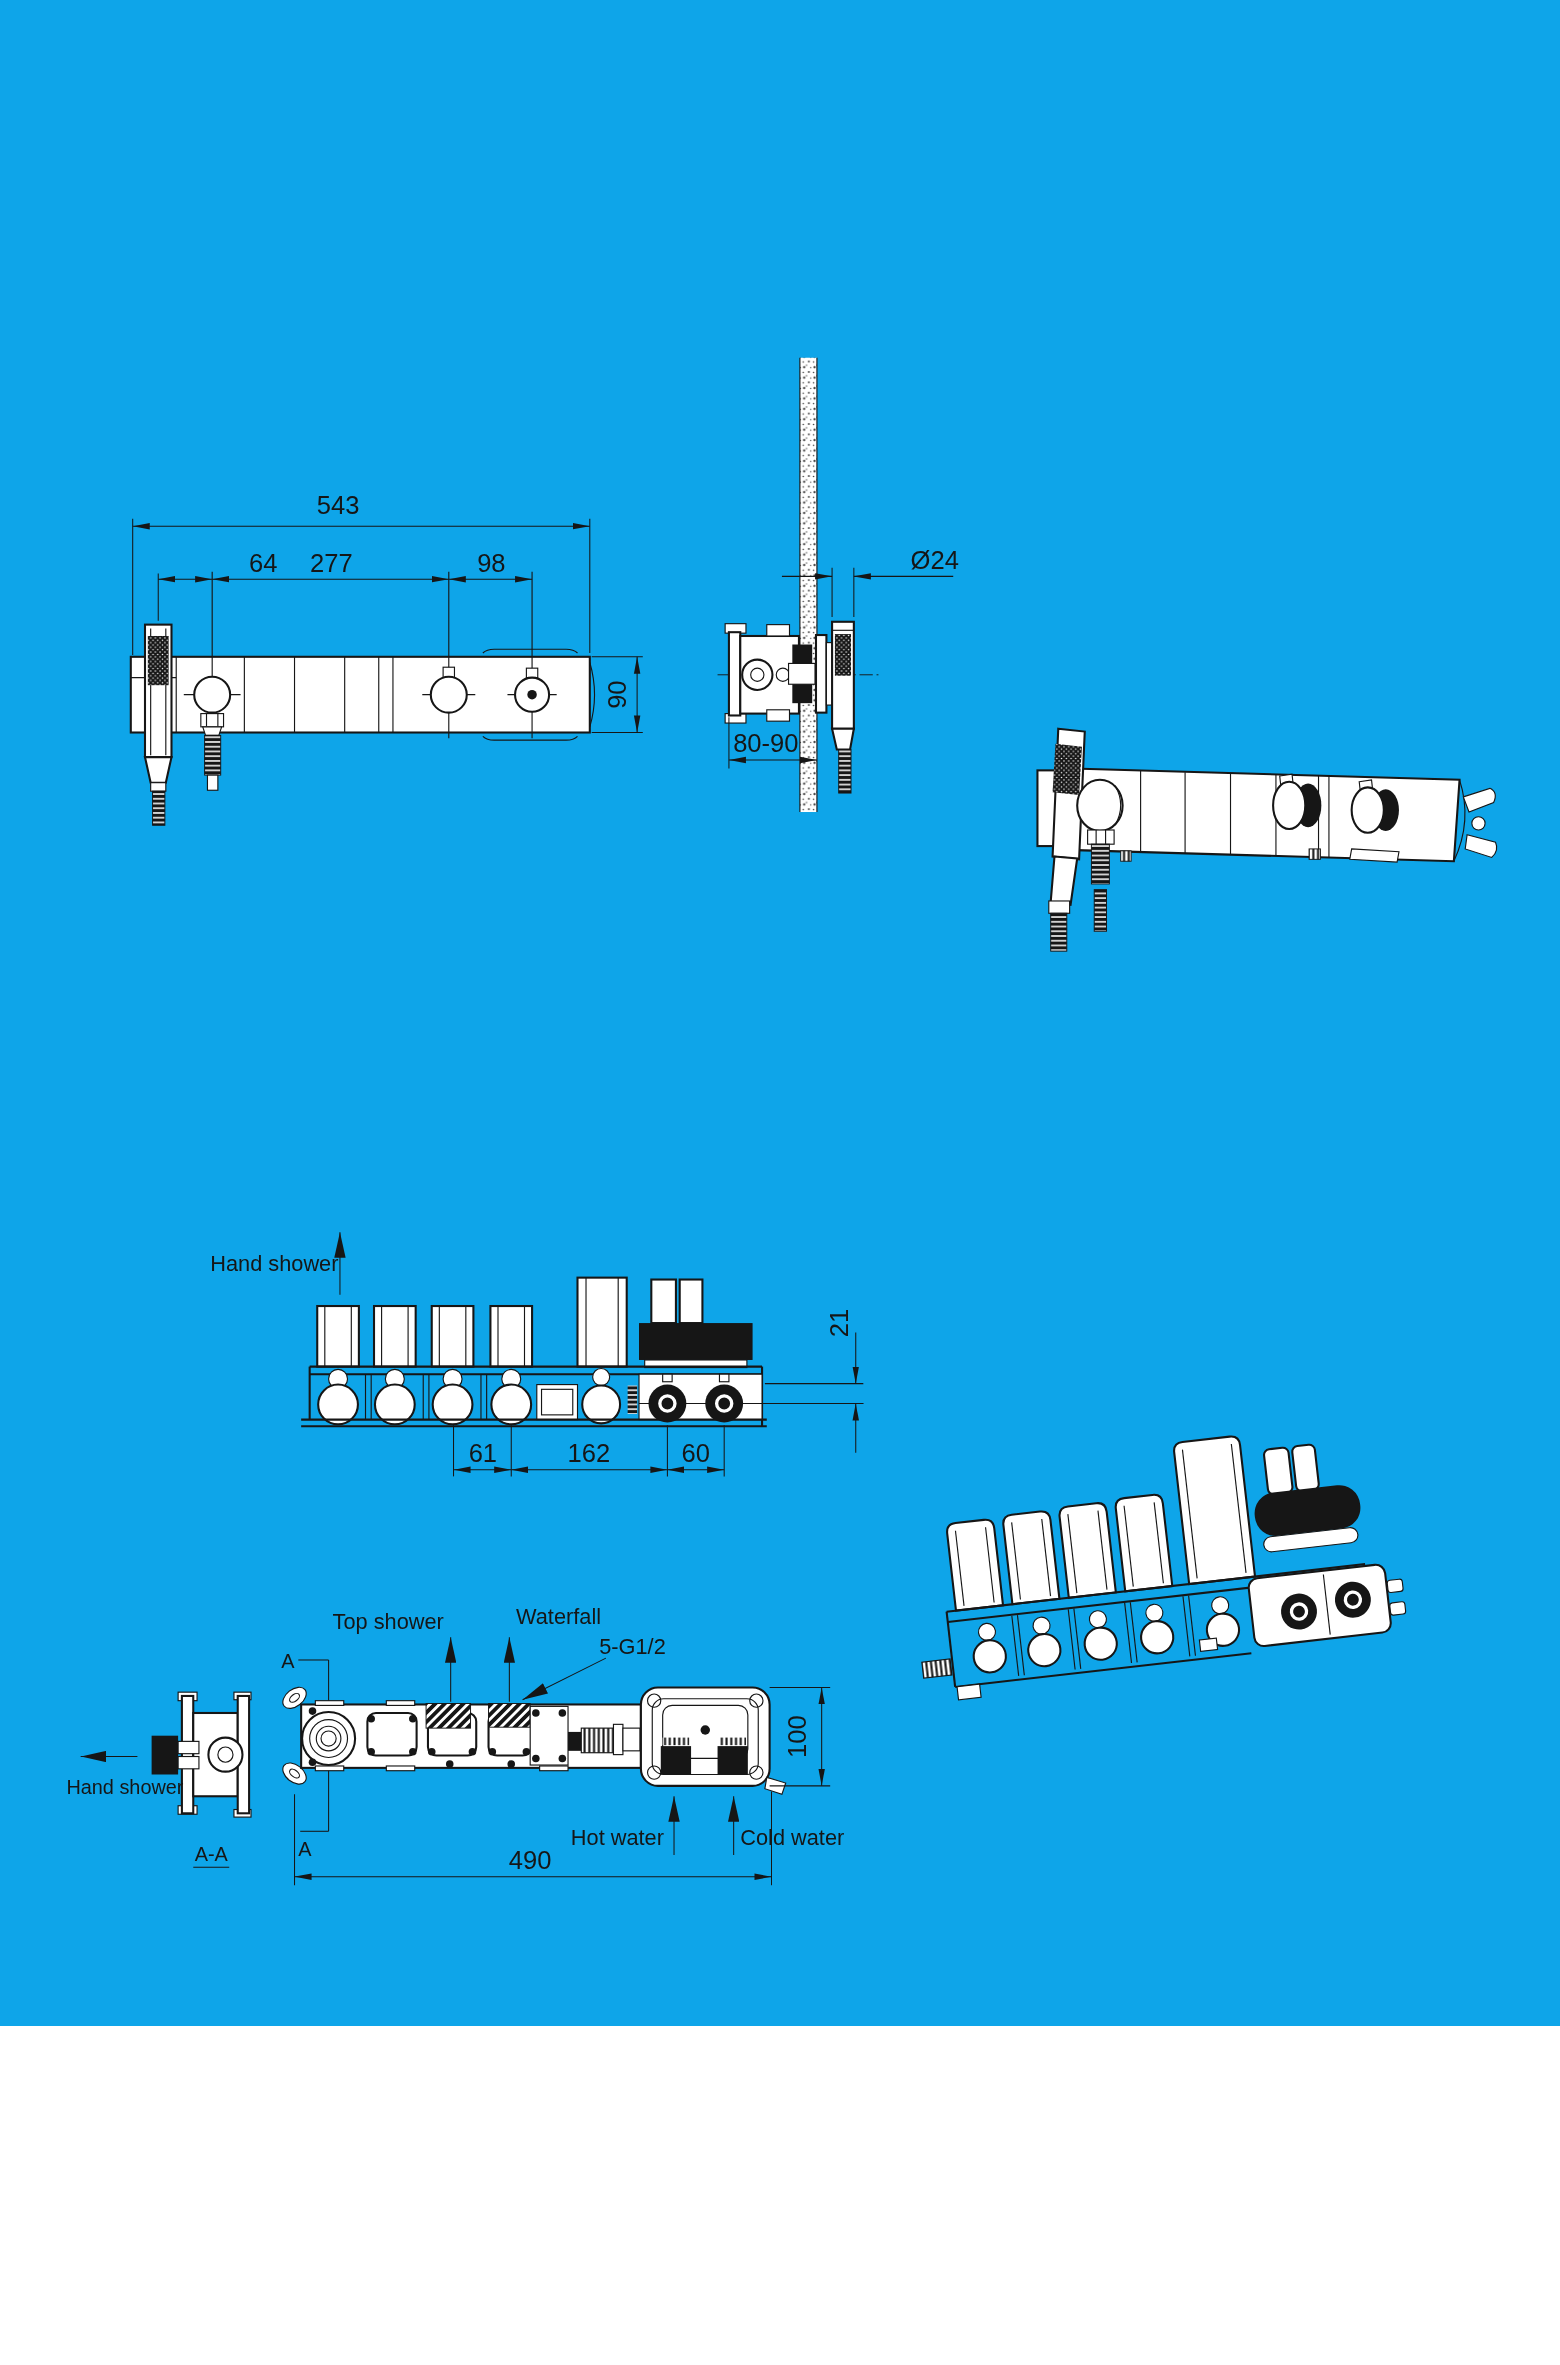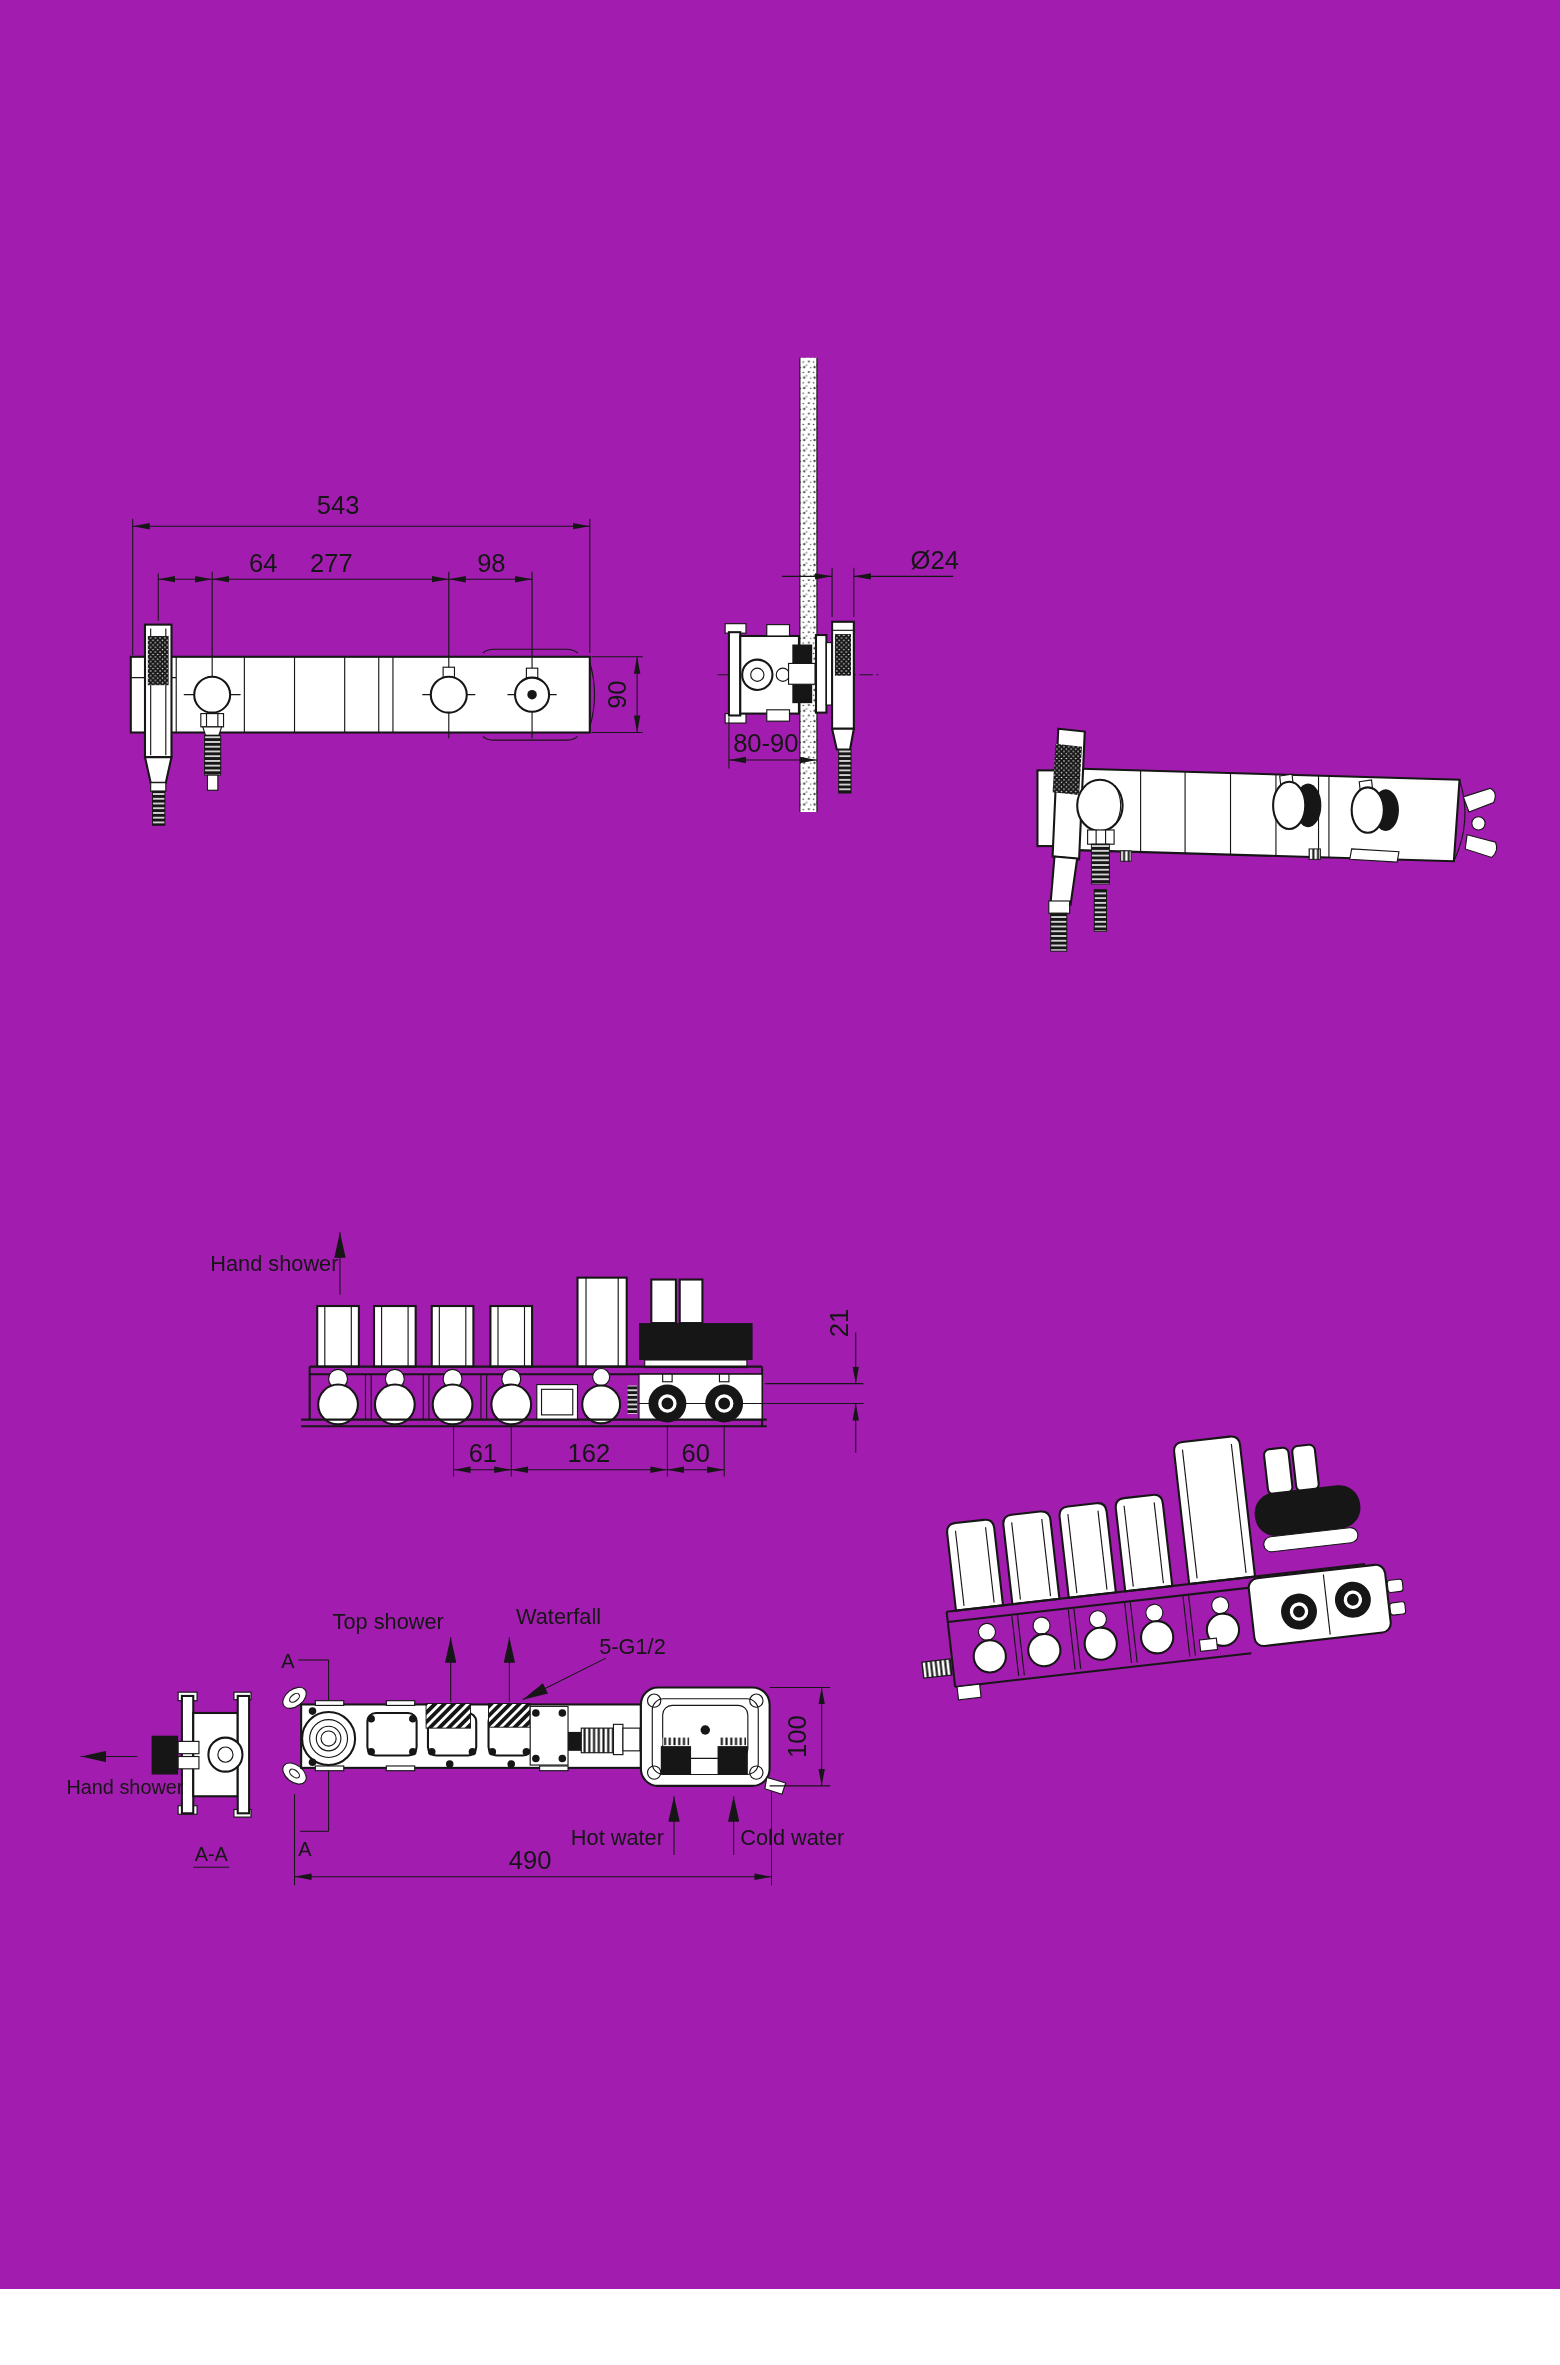--- a/index.html
+++ b/index.html
@@ -1,16 +1,16 @@
 <!DOCTYPE html>
 <html style="font-size:15px"><head>
 <meta charset="utf-8">
 <style>
   html,body{margin:0;padding:0;background:#ffffff;}
-  .canvas{position:relative;width:1561px;height:2289px;background:#a21caf;overflow:hidden;}
+  .canvas{position:relative;width:1561px;height:2026px;background:#0ea5e9;overflow:hidden;}
   svg{position:absolute;left:0;top:0;}
   .ln{stroke:#161616;fill:none;stroke-width:2.2;}
   .lnw{stroke:#161616;fill:#ffffff;stroke-width:2.2;}
   .tn{stroke:#161616;fill:none;stroke-width:1.2;}
   .tnw{stroke:#161616;fill:#ffffff;stroke-width:1.2;}
   .dim{stroke:#161616;fill:none;stroke-width:1.1;}
   .blk{fill:#161616;stroke:none;}
   .dot{fill:#161616;stroke:none;}
   .dim-t{font:27px "Liberation Sans", sans-serif;fill:#161616;}
   .lbl-t{font:23px "Liberation Sans", sans-serif;fill:#161616;}

